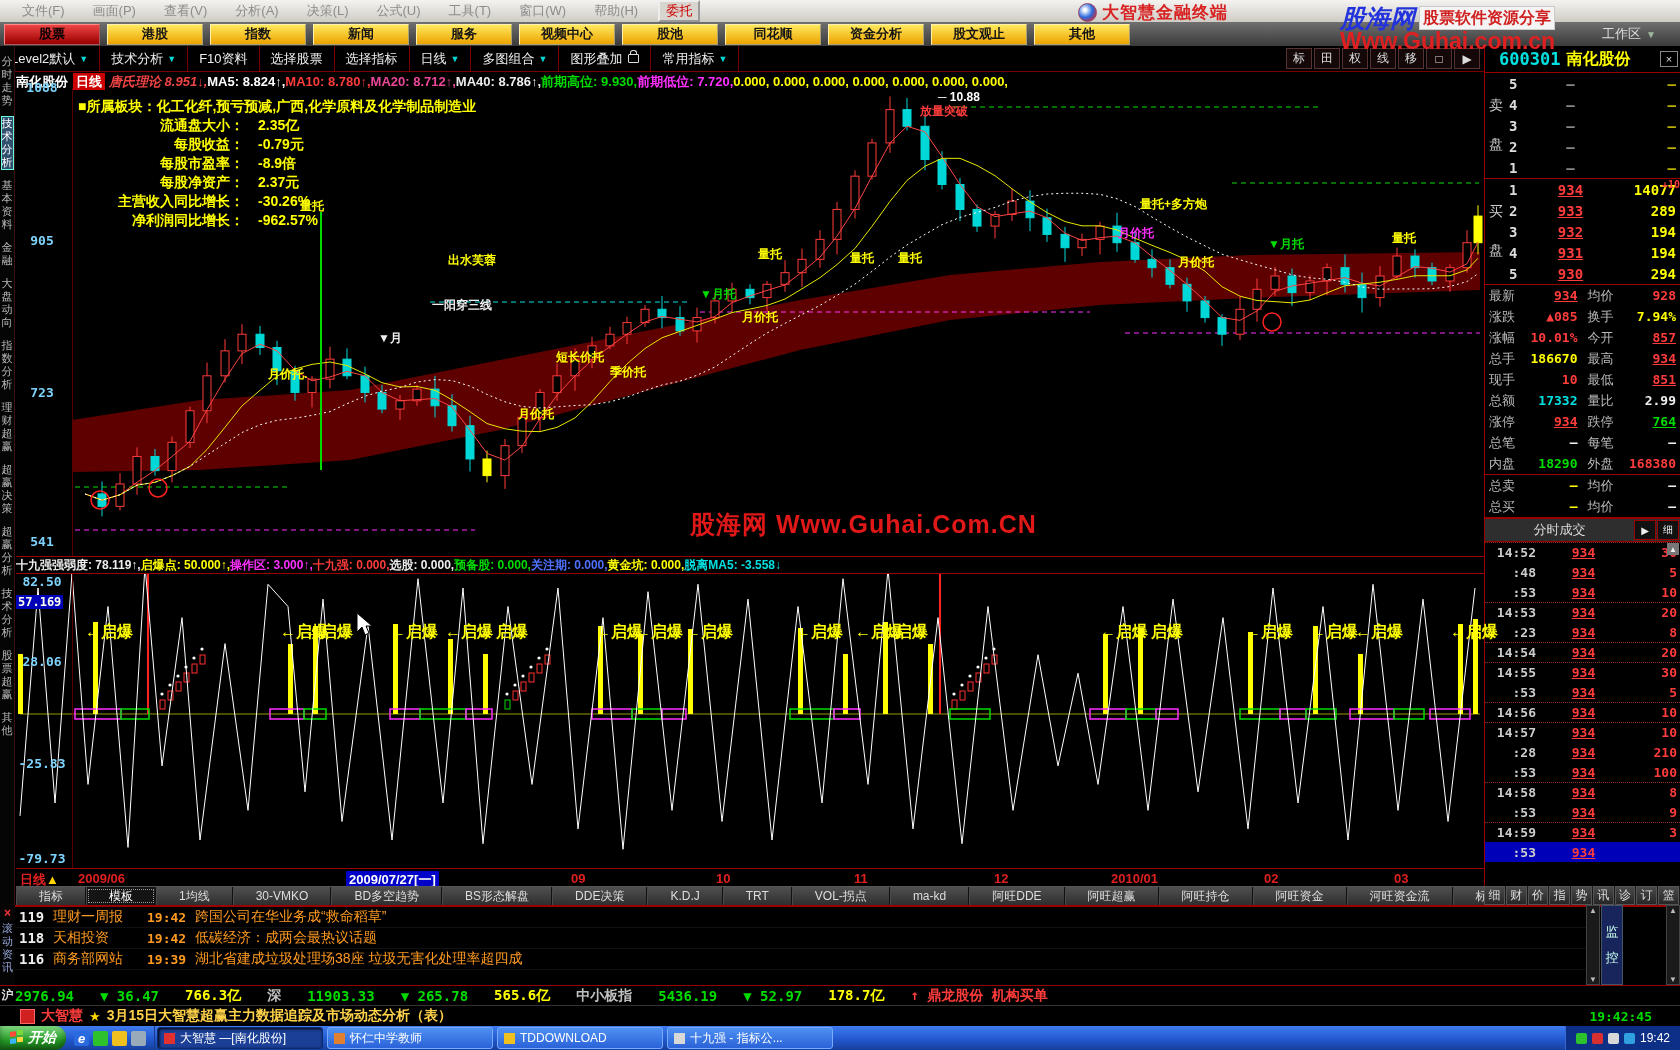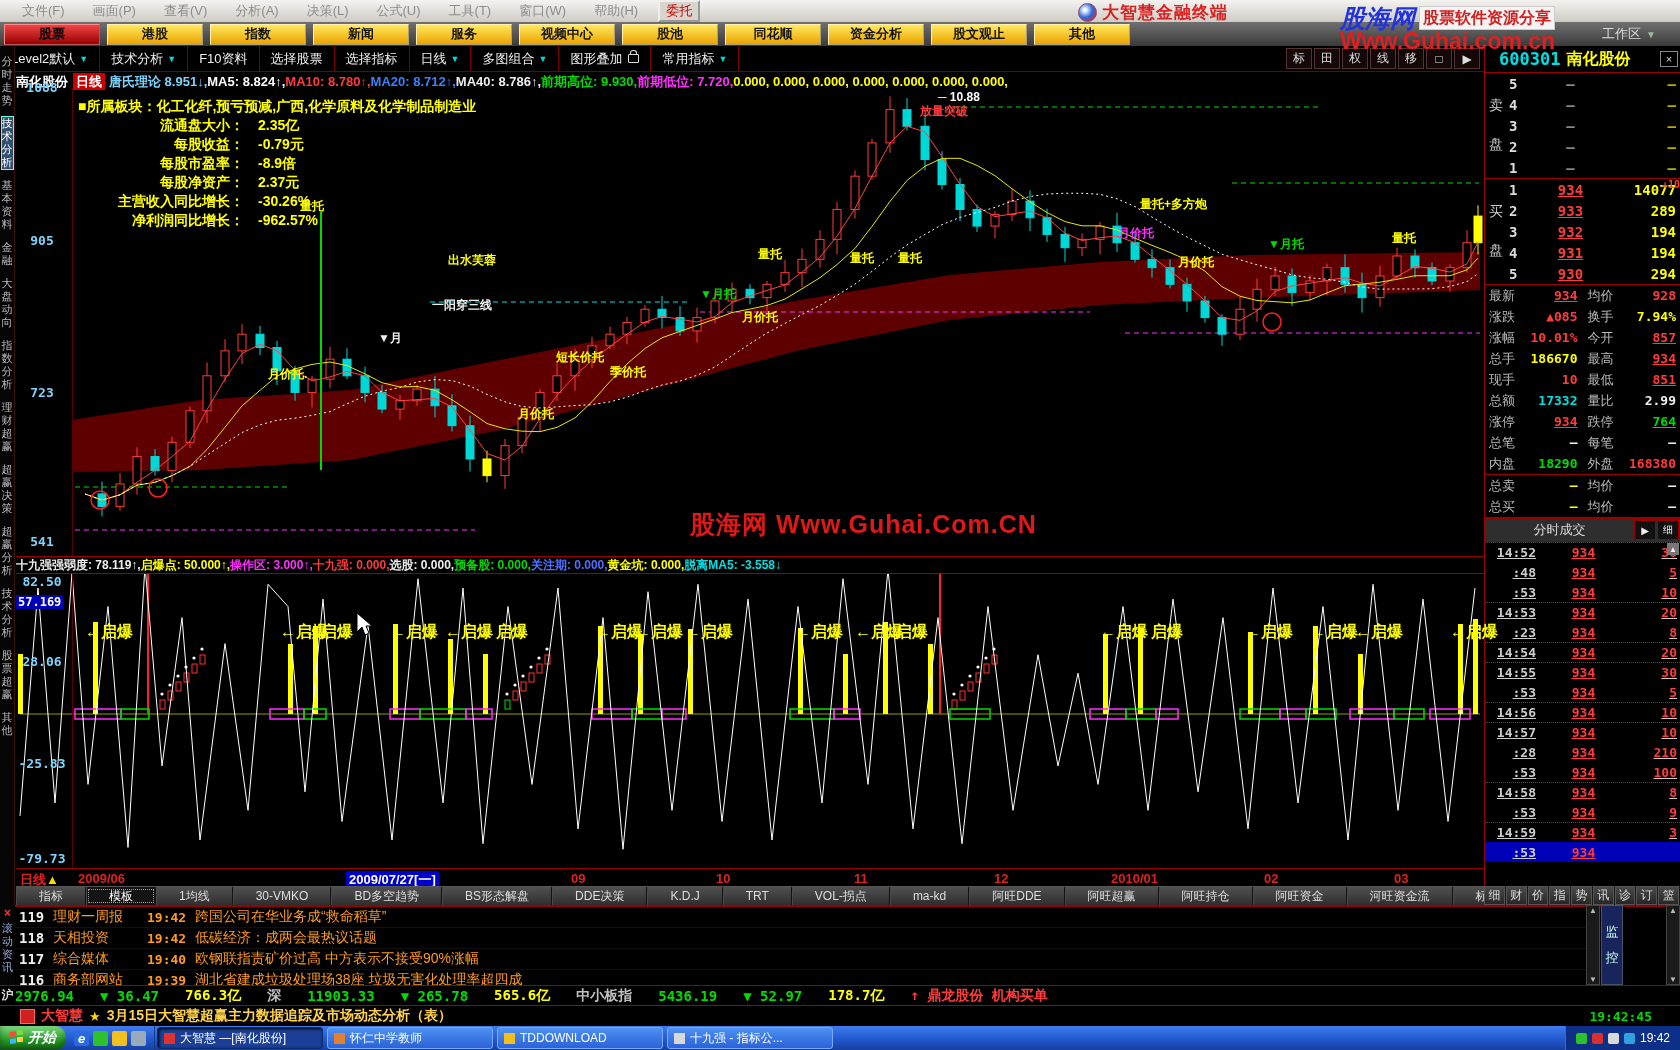--- a/index.html
+++ b/index.html
@@ -321,24 +321,24 @@
       </div>
       <div class="sb-item">
         <span>其</span>
         <span>他</span>
       </div>
     </div>
 
   <div class="abs infoline" id="infoLine">
       <span style="color: rgb(255, 255, 255);">南化股份</span>
       <span class="chip">日线</span>
-      <span style="color: #7dd3fc;">唐氏理论 8.951↓, </span>
+      <span style="color: #ef4444; font-style: italic;">唐氏理论 8.951↓, </span>
       <span style="color: #ffffff;">MA5: 8.824↑, </span>
       <span style="color: rgb(255, 60, 60);">MA10: 8.780↑, </span>
-      <span style="color: #3b82f6;">MA20: 8.712↑, </span>
+      <span style="color: #ec4899;">MA20: 8.712↑, </span>
       <span style="color: rgb(238, 238, 238);">MA40: 8.786↑, </span>
       <span style="color: rgb(0, 220, 0);">前期高位: 9.930, </span>
       <span style="color: rgb(255, 48, 255);">前期低位: 7.720, </span>
       <span style="color: rgb(255, 255, 0);">0.000, 0.000, 0.000, 0.000, 0.000, 0.000, 0.000,</span>
     </div>
 
   <div class="abs fund" id="fundBlock">
       <div><span>■所属板块：</span><span>化工化纤,预亏预减,广西,化学原料及化学制品制造业</span></div>
       <div class="frow">
         <span class="flab">流通盘大小：</span>
@@ -888,21 +888,21 @@
           <span class="sval" style="color: rgb(255, 255, 0);">–</span>
           <span class="slab" style="margin-left: 10px;">均价</span>
           <span class="sval" style="color: rgb(238, 238, 238);">–</span>
         </div>
       </div>
       <div class="tshead">
         <span class="tstitle">分时成交</span>
         <span class="tsbtn">▶</span>
         <span class="tsbtn">细</span>
       </div>
-      <div style="position: relative; text-decoration: underline;">
+      <div style="position: relative;">
         <div class="tsrow dot">
           <span class="ts-t">14:52</span>
           <span class="ts-p">934</span>
           <span class="ts-v">30</span>
         </div>
         <div class="tsrow">
           <span class="ts-t">:48</span>
           <span class="ts-p">934</span>
           <span class="ts-v">5</span>
         </div>
@@ -994,26 +994,20 @@
         <span class="n-num">119</span>
         <span class="n-src">理财一周报</span>
         <span class="n-time">19:42</span>
         <span class="n-text">跨国公司在华业务成“救命稻草”</span>
       </div>
       <div class="nrow">
         <span class="n-num">118</span>
         <span class="n-src">天相投资</span>
         <span class="n-time">19:42</span>
         <span class="n-text">低碳经济：成两会最热议话题</span>
-      </div>
-      <div class="nrow">
-        <span class="n-num">117</span>
-        <span class="n-src">综合媒体</span>
-        <span class="n-time">19:40</span>
-        <span class="n-text">欧钢联指责矿价过高 中方表示不接受90%涨幅</span>
       </div>
       <div class="nrow">
         <span class="n-num">116</span>
         <span class="n-src">商务部网站</span>
         <span class="n-time">19:39</span>
         <span class="n-text">湖北省建成垃圾处理场38座 垃圾无害化处理率超四成</span>
       </div>
     </div>
   <div class="abs nsb" style="left:1586px">
     <span>▲</span>

